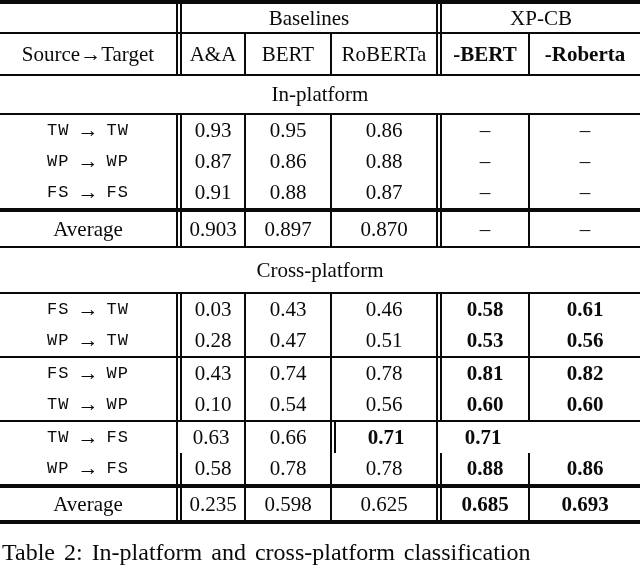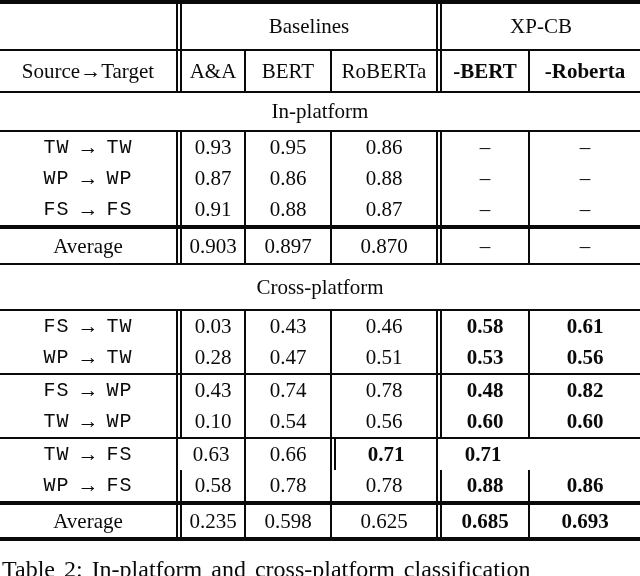--- a/index.html
+++ b/index.html
@@ -24,33 +24,33 @@
     white-space: nowrap;
   }
   .dl { border-left: 6px double #0a0a0a; }   
   .sl { border-left: 2px solid  #0a0a0a; }   
 
   
   .rule  { height: 2px; background: #0a0a0a; }
   .drule { height: 3px; border-top: 2px solid #0a0a0a; border-bottom: 2px solid #0a0a0a; background: #fff; }
 
   
-  .h1   { height: 45px; }
+  .h1   { height: 28px; }
   .h2   { height: 40px; }
   .sect { height: 37px; }
   .sect2{ height: 44px; }
   .r    { height: 31px; }
   .avg  { height: 34px; }
   .avg2 { height: 32px; }
 
   .b { font-weight: bold; }
 
   .mono {
     font-family: "Liberation Mono", monospace;
-    font-size: 20px;
+    font-size: 17px;
     letter-spacing: 1px;
   }
   .arr { padding: 0 8px; font-family: "Liberation Serif", serif; }
 
   .span3 { grid-column: 2 / span 3; }
   .span2 { grid-column: 5 / span 2; }
   .span6 { grid-column: 1 / span 6; }
 
   .caption {
     margin-top: 15px;
@@ -177,21 +177,21 @@
 
   <div class="grow r">
     <div class="cell">
       <span class="mono">FS</span>
         <span class="arr">→</span>
         <span class="mono">WP</span>
     </div>
     <div class="cell dl">0.43</div>
     <div class="cell sl">0.74</div>
     <div class="cell sl">0.78</div>
-    <div class="cell dl b">0.48</div>
+    <div class="cell dl b">0.81</div>
     <div class="cell sl b">0.82</div>
   </div>
   <div class="grow r">
     <div class="cell">
       <span class="mono">TW</span>
         <span class="arr">→</span>
         <span class="mono">WP</span>
     </div>
     <div class="cell dl">0.10</div>
     <div class="cell sl">0.54</div>

